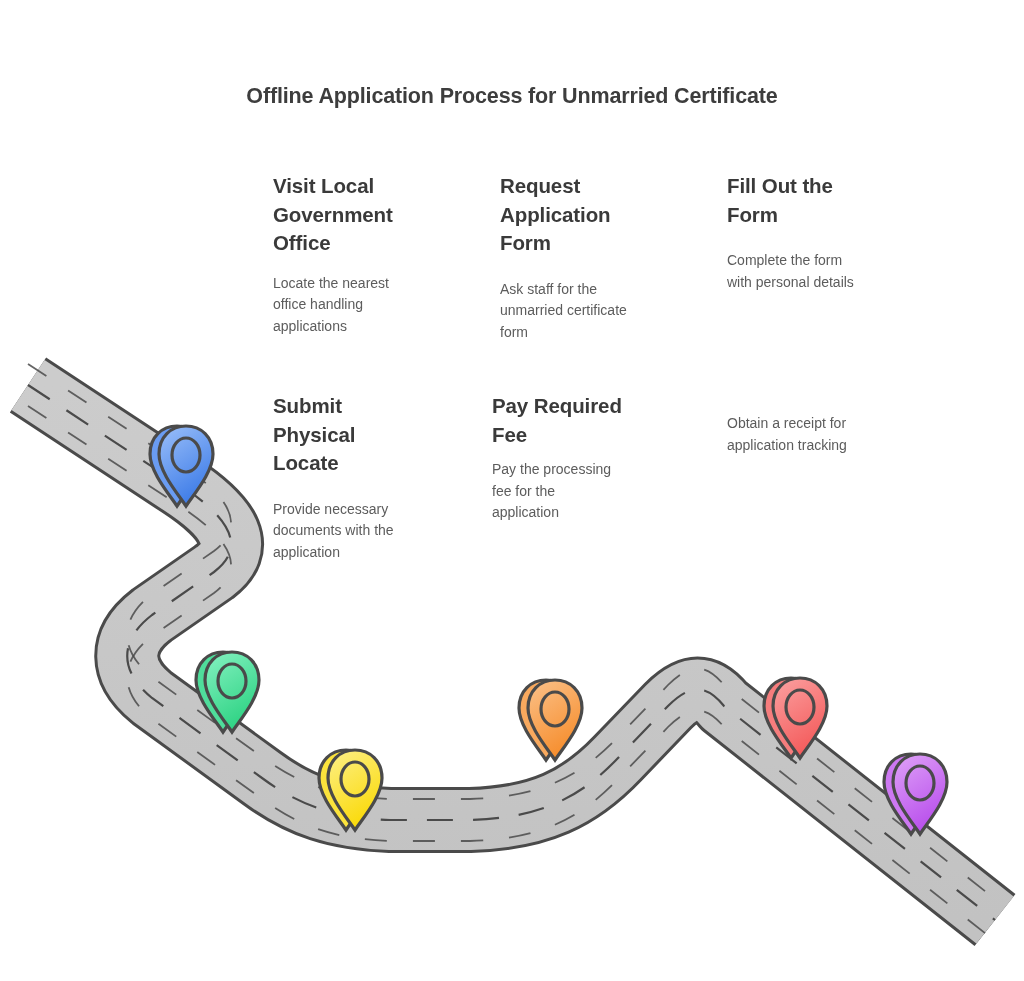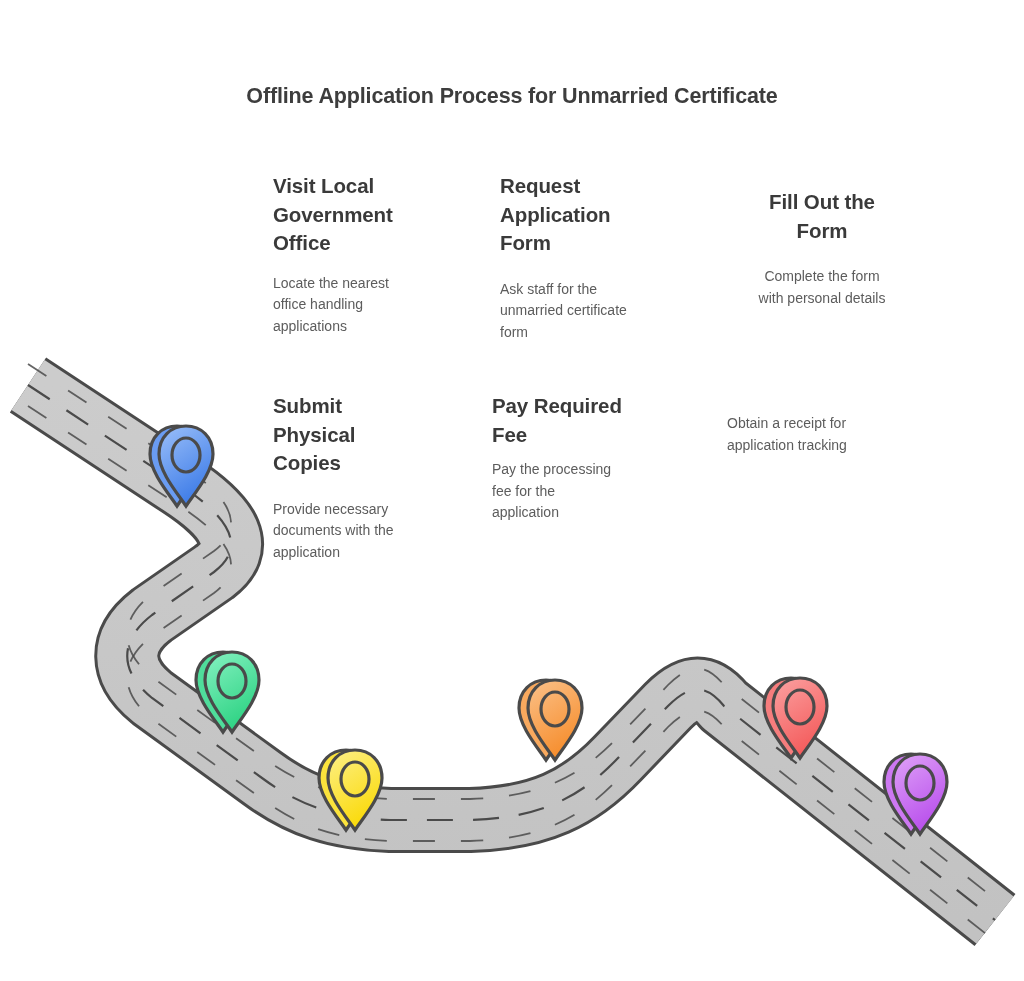--- a/index.html
+++ b/index.html
@@ -65,21 +65,21 @@
   }
   .step-w1 { width: 178px; }
   .step-w2 { width: 180px; }
   .step-w3 { width: 190px; }
 
   
   .pos-s1 { left: 273px; top: 172px; }
   .pos-s1 .step-desc { margin-top: 15px; }
   .pos-s2 { left: 500px; top: 172px; }
   .pos-s2 .step-desc { margin-top: 21px; }
-  .pos-s3 { left: 727px; top: 188px; text-align: center; }
+  .pos-s3 { left: 727px; top: 172px; }
   .pos-s3 .step-desc { margin-top: 21px; }
   
   .pos-s4 { left: 273px; top: 392px; }
   .pos-s4 .step-desc { margin-top: 21px; }
   .pos-s5 { left: 492px; top: 392px; }
   .pos-s5 .step-desc { margin-top: 10px; }
   .pos-s6 { left: 727px; top: 392px; }
   .pos-s6 .step-desc { margin-top: 21px; }
 </style>
 </head>
@@ -245,21 +245,21 @@
   <div class="step-text pos-s3 step-w3">
     <div class="step-title">Fill Out the
 Form</div>
     <div class="step-desc">Complete the form
 with personal details</div>
   </div>
 
   <div class="step-text pos-s4 step-w1">
     <div class="step-title">Submit
 Physical
-Copies</div>
+Locate</div>
     <div class="step-desc">Provide necessary
 documents with the
 application</div>
   </div>
 
   <div class="step-text pos-s5 step-w2">
     <div class="step-title">Pay Required
 Fee</div>
     <div class="step-desc">Pay the processing
 fee for the

